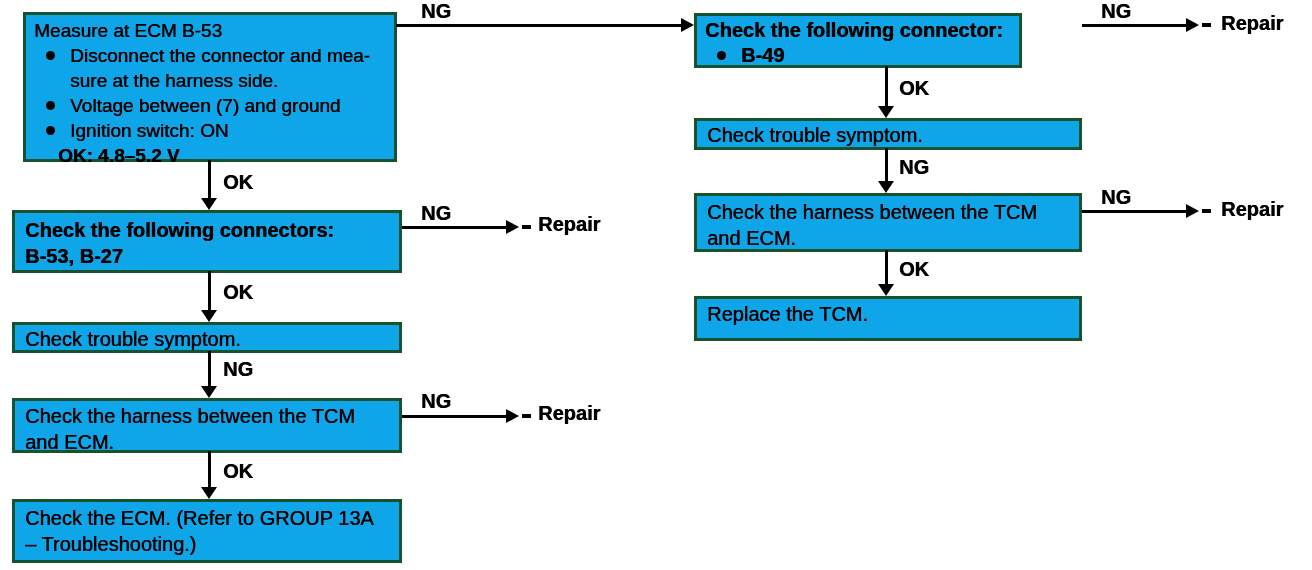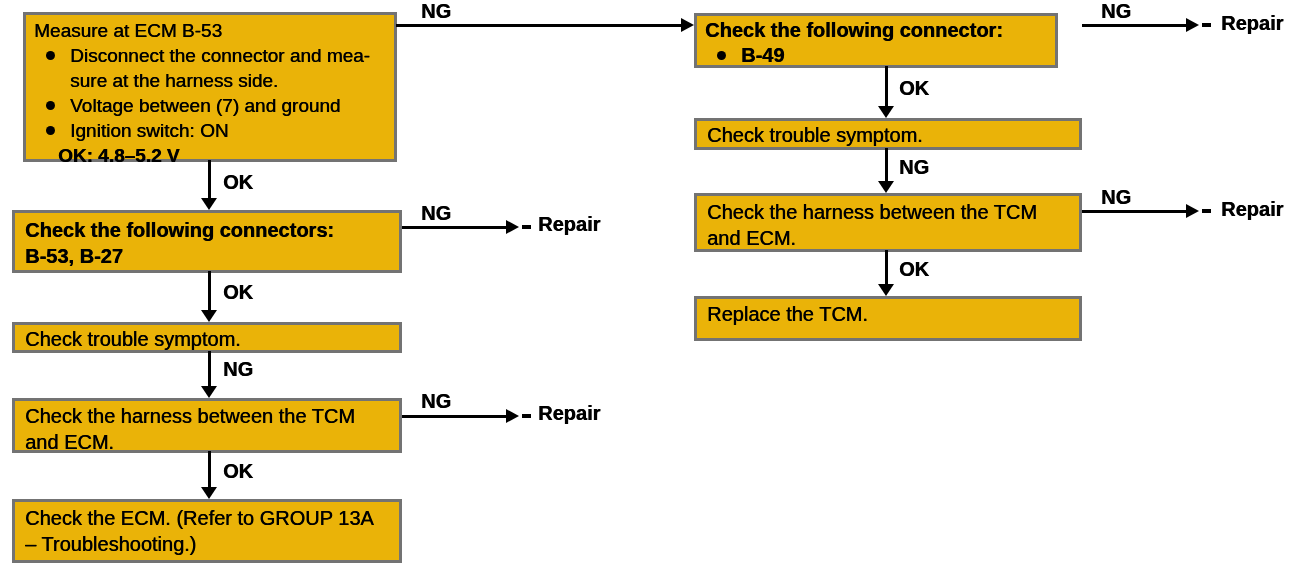--- a/index.html
+++ b/index.html
@@ -1,21 +1,21 @@
 <!DOCTYPE html>
 <html><head>
 <meta charset="utf-8">
 <style>
   html,body{margin:0;padding:0;background:#ffffff;}
   .canvas{
     position:relative;width:1312px;height:570px;background:#ffffff;
     font-family:"Liberation Sans",sans-serif;color:#000;overflow:hidden;
   }
   .box{
-    position:absolute;border:3px solid #737373;background:#eab308;box-sizing:border-box;
+    position:absolute;border:3px solid #14532d;background:#0ea5e9;box-sizing:border-box;
     font-size:20px;line-height:26px;color:#000;padding:2px 10px;
   }
   .t{text-shadow:0.5px 0 0 #000;}          
   .b{font-weight:700;}
   .vline,.hline{position:absolute;background:#000;}
   .ah-d{position:absolute;width:0;height:0;border-left:8px solid transparent;
         border-right:8px solid transparent;border-top:12px solid #000;}
   .ah-r{position:absolute;width:0;height:0;border-top:7px solid transparent;
         border-bottom:7px solid transparent;border-left:13px solid #000;}
   .dash{position:absolute;height:4px;width:9px;background:#000;}
@@ -64,21 +64,21 @@
   <div class="box" style="left:12px;top:398px;width:390px;height:55px">
     <div class="t">Check the harness between the TCM</div>
     <div class="t">and ECM.</div>
   </div>
 
   <div class="box" style="left:12px;top:499px;width:390px;height:64px;padding-top:3px">
     <div class="t">Check the ECM. (Refer to GROUP 13A</div>
     <div class="t">– Troubleshooting.)</div>
   </div>
 
-  <div class="box" id="rbox1" style="left:694px;top:13px;width:364px;height:55px">
+  <div class="box" id="rbox1" style="left:694px;top:13px;width:328px;height:55px">
     <div class="b t">Check the following connector:</div>
     <div class="brow b t">
       <span class="dot"></span>
       <span>B-49</span>
     </div>
   </div>
 
   <div class="box" style="left:694px;top:118px;width:388px;height:32px;padding-top:1px">
     <div class="t">Check trouble symptom.</div>
   </div>

